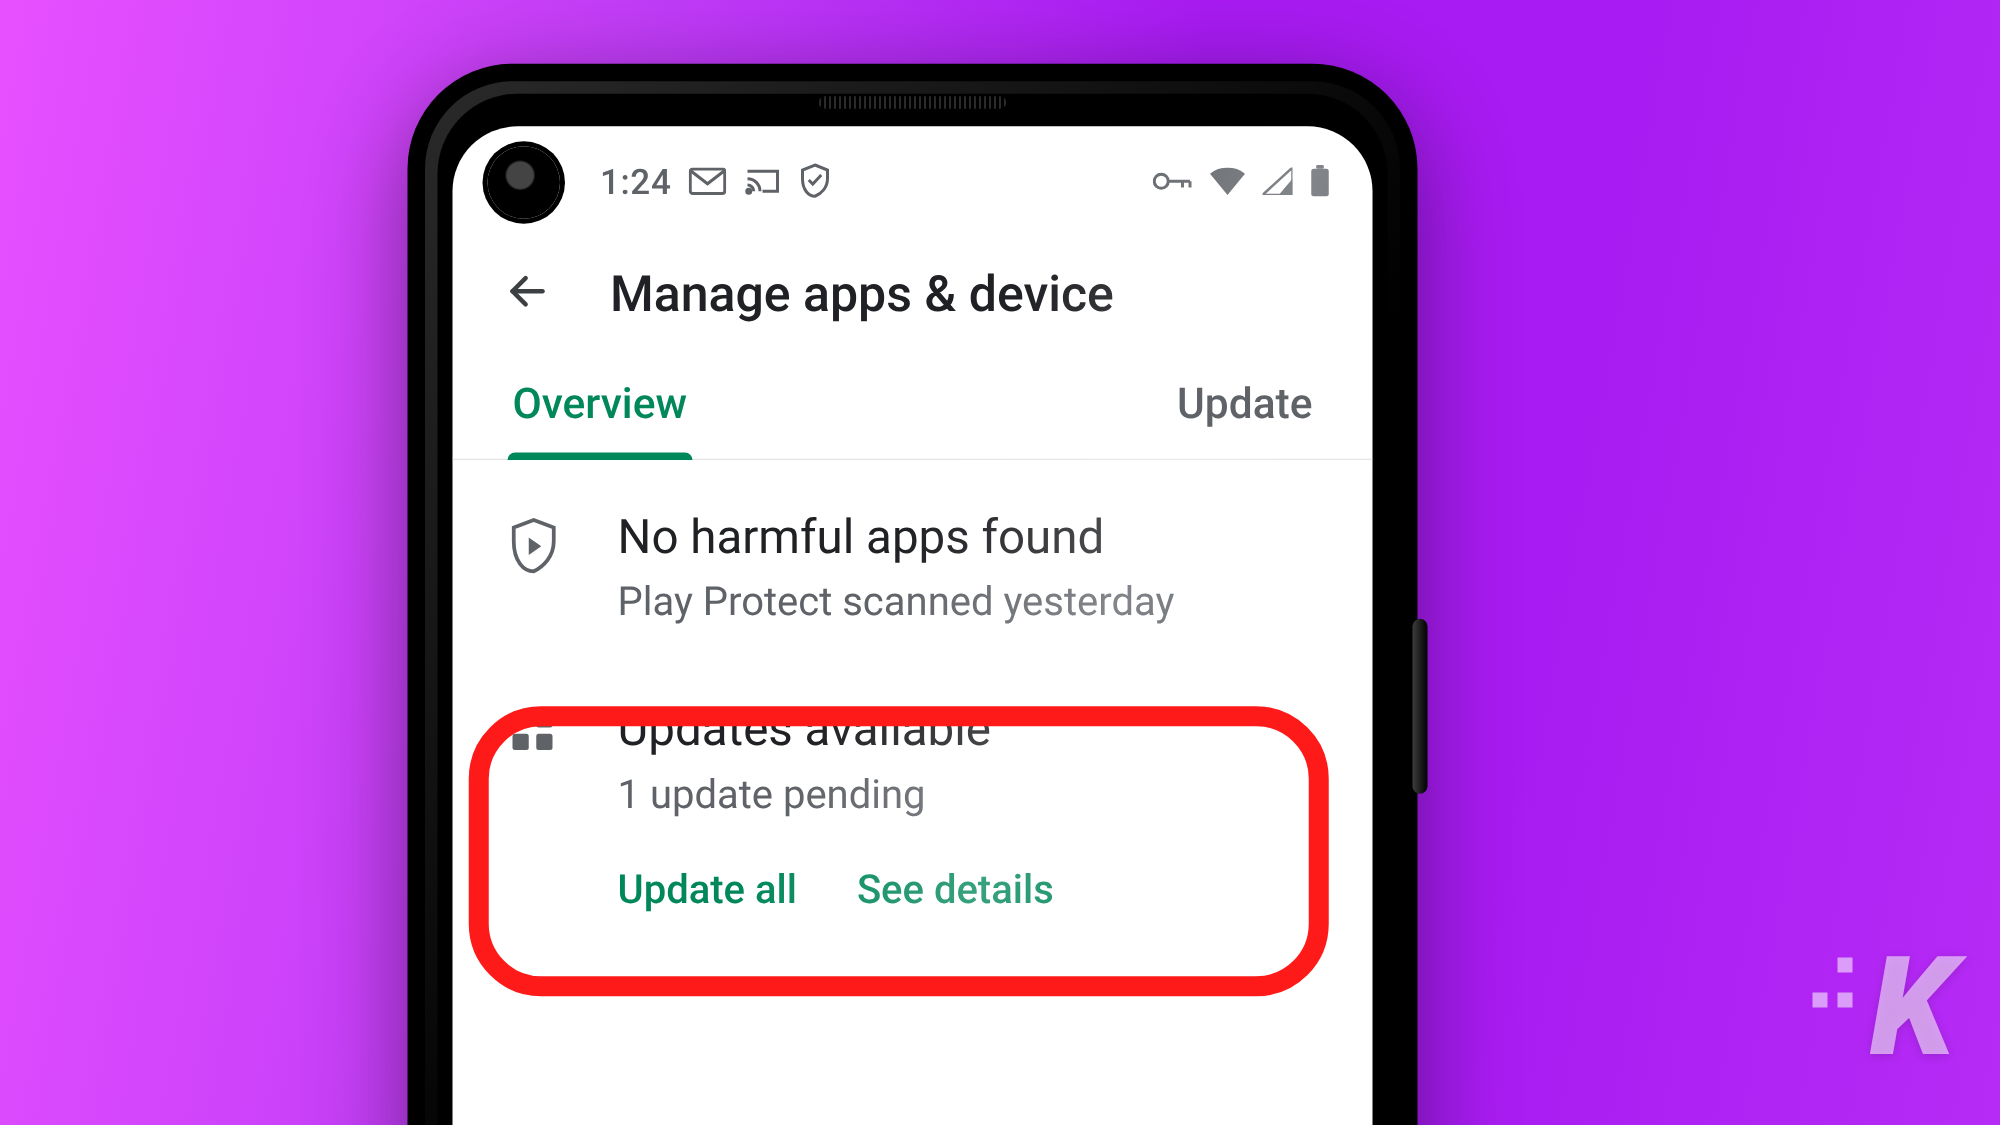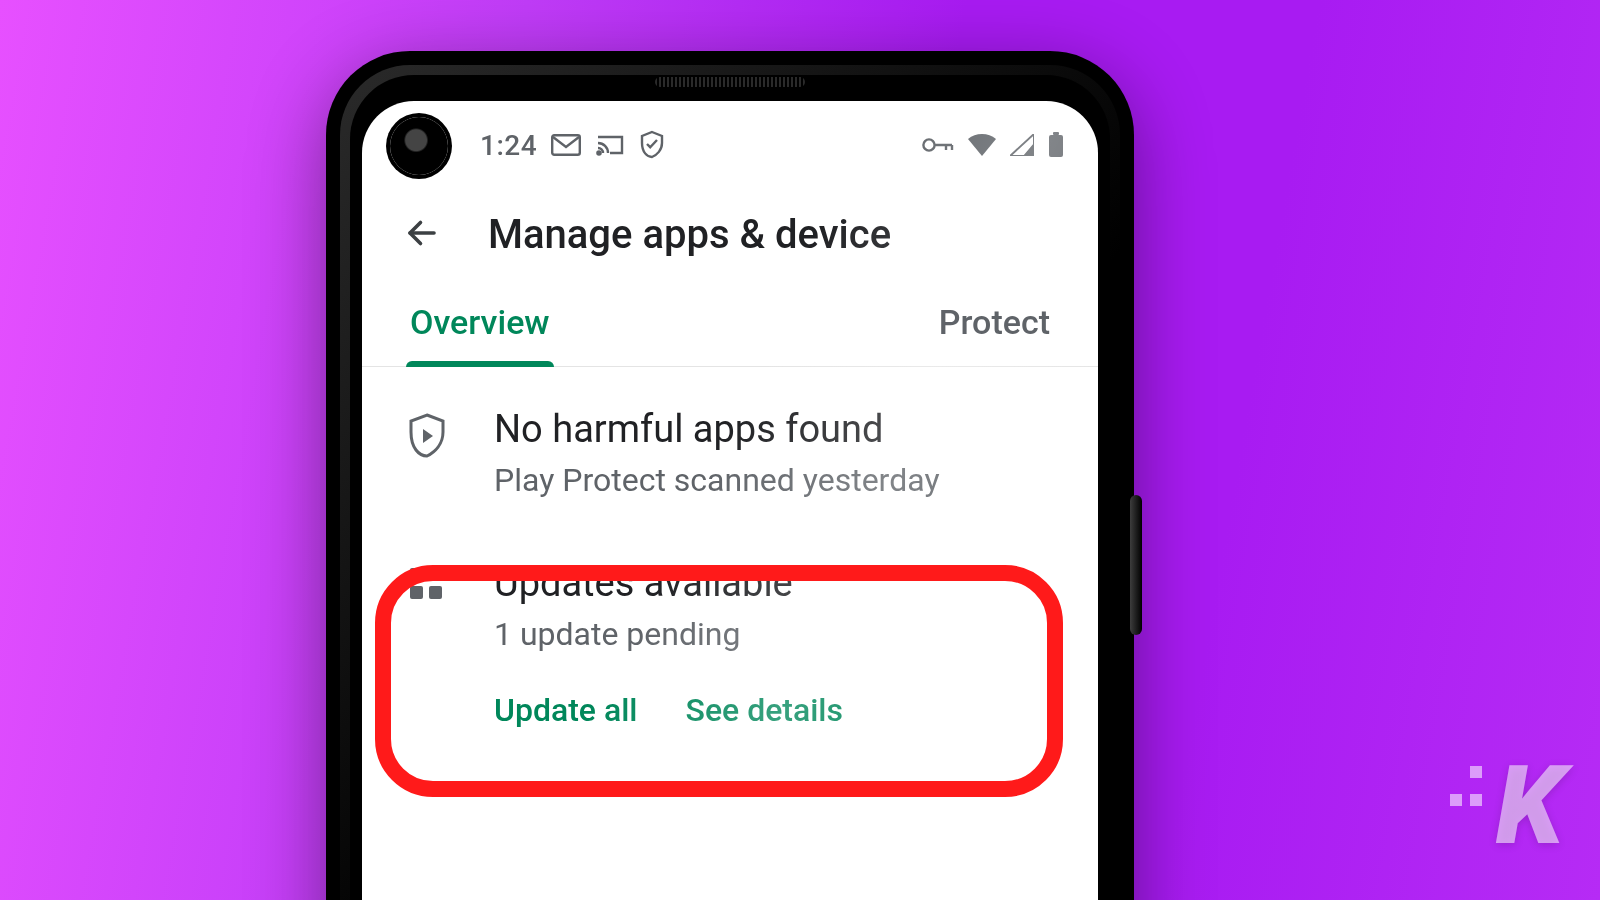--- a/index.html
+++ b/index.html
@@ -219,21 +219,21 @@
         </span>
       </button>
       <div class="page-title">Manage apps &amp; device</div>
     </div>
 
     <div class="tabs">
       <button class="tab active">
         <span>Overview</span>
       </button>
       <button class="tab">
-        <span>Protect</span>
+        <span>Update</span>
       </button>
     </div>
 
     <div class="section">
       <div class="sicon">
         <svg width="40" height="46" viewBox="0 0 40 46" fill="none" stroke="#5f6368" stroke-width="3">
             <path d="M20 2l16 6v11c0 12-8 20-16 24C12 43 4 35 4 19V8l16-6z"></path>
             <path d="M16 16l10 7-10 7V16z" fill="#5f6368" stroke="none"></path>
           </svg>
       </div>

